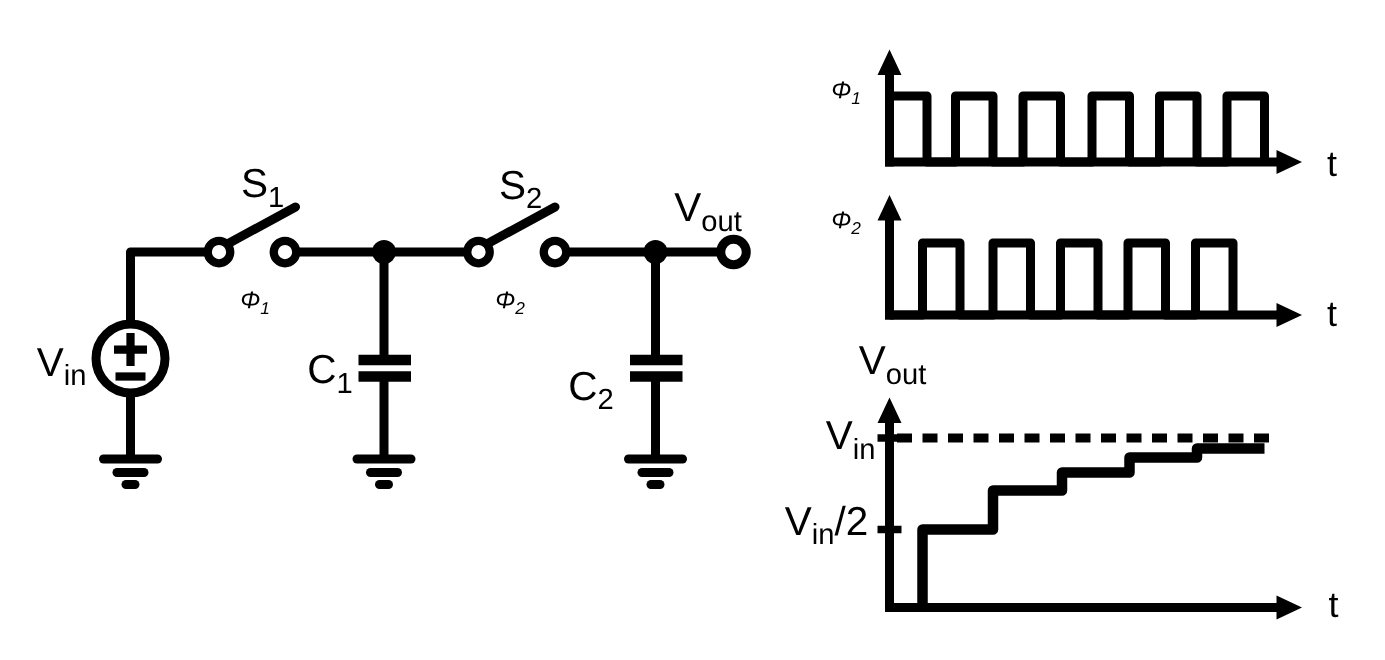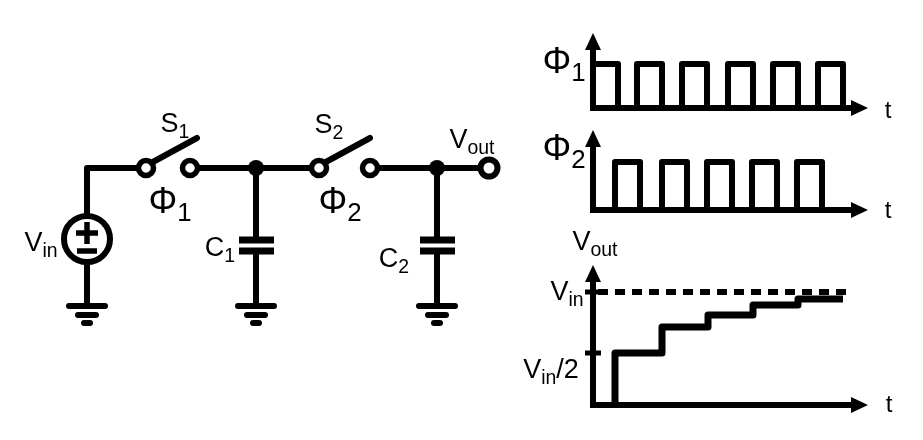--- a/index.html
+++ b/index.html
@@ -20,21 +20,21 @@
   .ln{stroke:var(--ink);stroke-width:6;fill:none;stroke-linejoin:round;}
   .ln.thick{stroke-width:7;}
   .ln.dash{stroke-dasharray:10 7;}
   .ln.tick{stroke-width:5;}
   .fill{fill:var(--ink);stroke:none;}
 
   
   .lbl{position:absolute;transform:translate(-50%,-50%);font-size:27px;line-height:1;
        white-space:nowrap;color:var(--ink);}
   .lbl sub{font-size:0.72em;line-height:0;}
-  .lbl.phi{font-size:36px;}
+  .lbl.phi{font-size:16px;font-style:italic;}
   .lbl.t{font-size:24px;}
 </style>
 </head>
 <body>
 
 <div class="screen">
 
   <svg class="art" viewBox="0 0 923 440">
 
     <g>
@@ -118,28 +118,28 @@
         <line x1="598" y1="292" x2="853" y2="292" class="ln dash"></line>
         <line x1="585" y1="292" x2="601" y2="292" class="ln tick"></line>
         <line x1="585" y1="353" x2="601" y2="353" class="ln tick"></line>
         <polyline points="615,405 615,353 662,353 662,327 708,327 708,315 753,315 753,305 798,305 798,299 843,299" class="ln thick"></polyline>
       </g>
   </svg>
 
   <span class="lbl" style="left:41px;top:242px"><span>V</span><sub>in</sub></span>
   <span class="lbl" style="left:175px;top:123px"><span>S</span><sub>1</sub></span>
   <span class="lbl phi" style="left:170px;top:201px"><span>Φ</span><sub>1</sub></span>
-  <span class="lbl" style="left:329px;top:124px"><span>S</span><sub>2</sub></span>
+  <span class="lbl" style="left:347px;top:124px"><span>S</span><sub>2</sub></span>
   <span class="lbl phi" style="left:340px;top:201px"><span>Φ</span><sub>2</sub></span>
   <span class="lbl" style="left:220px;top:247px"><span>C</span><sub>1</sub></span>
   <span class="lbl" style="left:394px;top:258px"><span>C</span><sub>2</sub></span>
   <span class="lbl" style="left:472px;top:139px"><span>V</span><sub>out</sub></span>
 
   <span class="lbl phi" style="left:564px;top:61px"><span>Φ</span><sub>1</sub></span>
   <span class="lbl phi" style="left:564px;top:148px"><span>Φ</span><sub>2</sub></span>
   <span class="lbl" style="left:595px;top:241px"><span>V</span><sub>out</sub></span>
   <span class="lbl" style="left:567px;top:291px"><span>V</span><sub>in</sub></span>
-  <span class="lbl" style="left:551px;top:369px"><span>V</span><sub>in</sub><span>/2</span></span>
+  <span class="lbl" style="left:551px;top:348px"><span>V</span><sub>in</sub><span>/2</span></span>
 
   <span class="lbl t" style="left:888px;top:110px">t</span>
   <span class="lbl t" style="left:888px;top:210px">t</span>
   <span class="lbl t" style="left:889px;top:404px">t</span>
 </div>
 
 </body></html>

